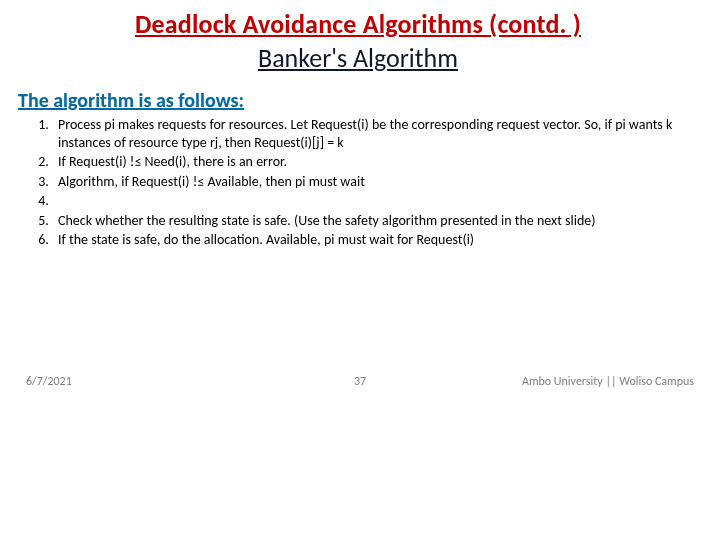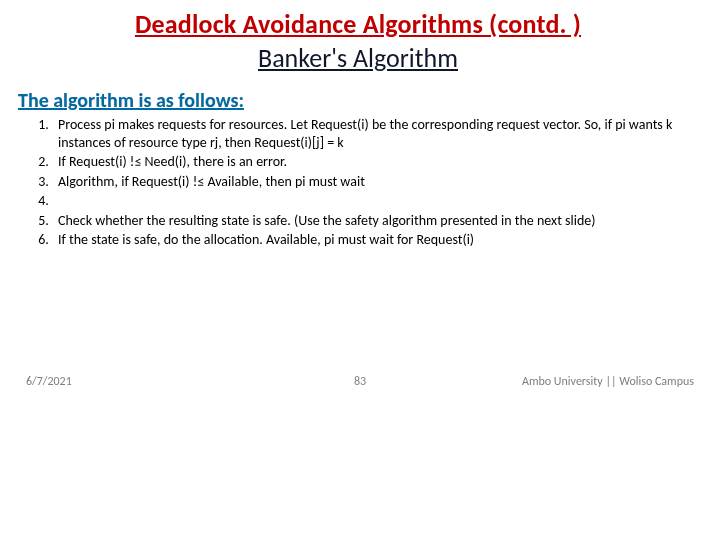--- a/index.html
+++ b/index.html
@@ -34,17 +34,17 @@
     <li>If Request(i) !≤ Need(i), there is an error.</li>
     <li>Algorithm, if Request(i) !≤ Available, then pi must wait</li>
     <li>
     </li>
     <li>Check whether the resulting state is safe. (Use the safety algorithm presented in the next slide)</li>
     <li>If the state is safe, do the allocation. Available, pi must wait for Request(i)</li>
   </ol>
 
   <div class="footer">
     <div class="left">6/7/2021</div>
-    <div class="center">83</div>
+    <div class="center">37</div>
     <div class="right">Ambo University || Woliso Campus</div>
   </div>
 
 </div>
 
 </body></html>

